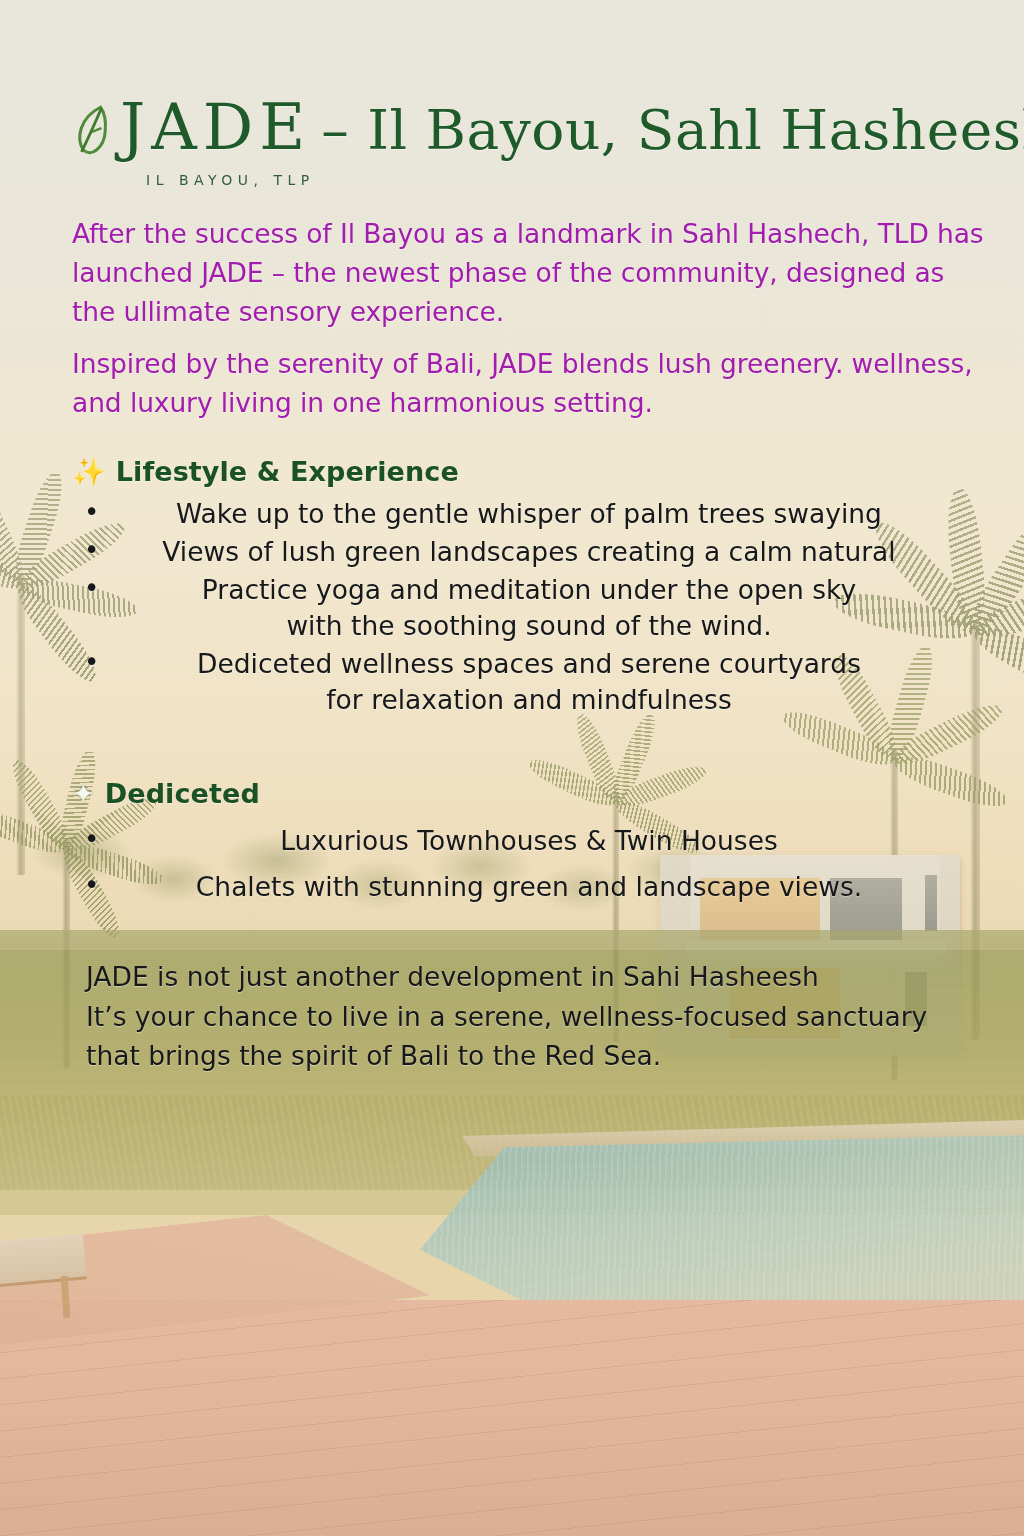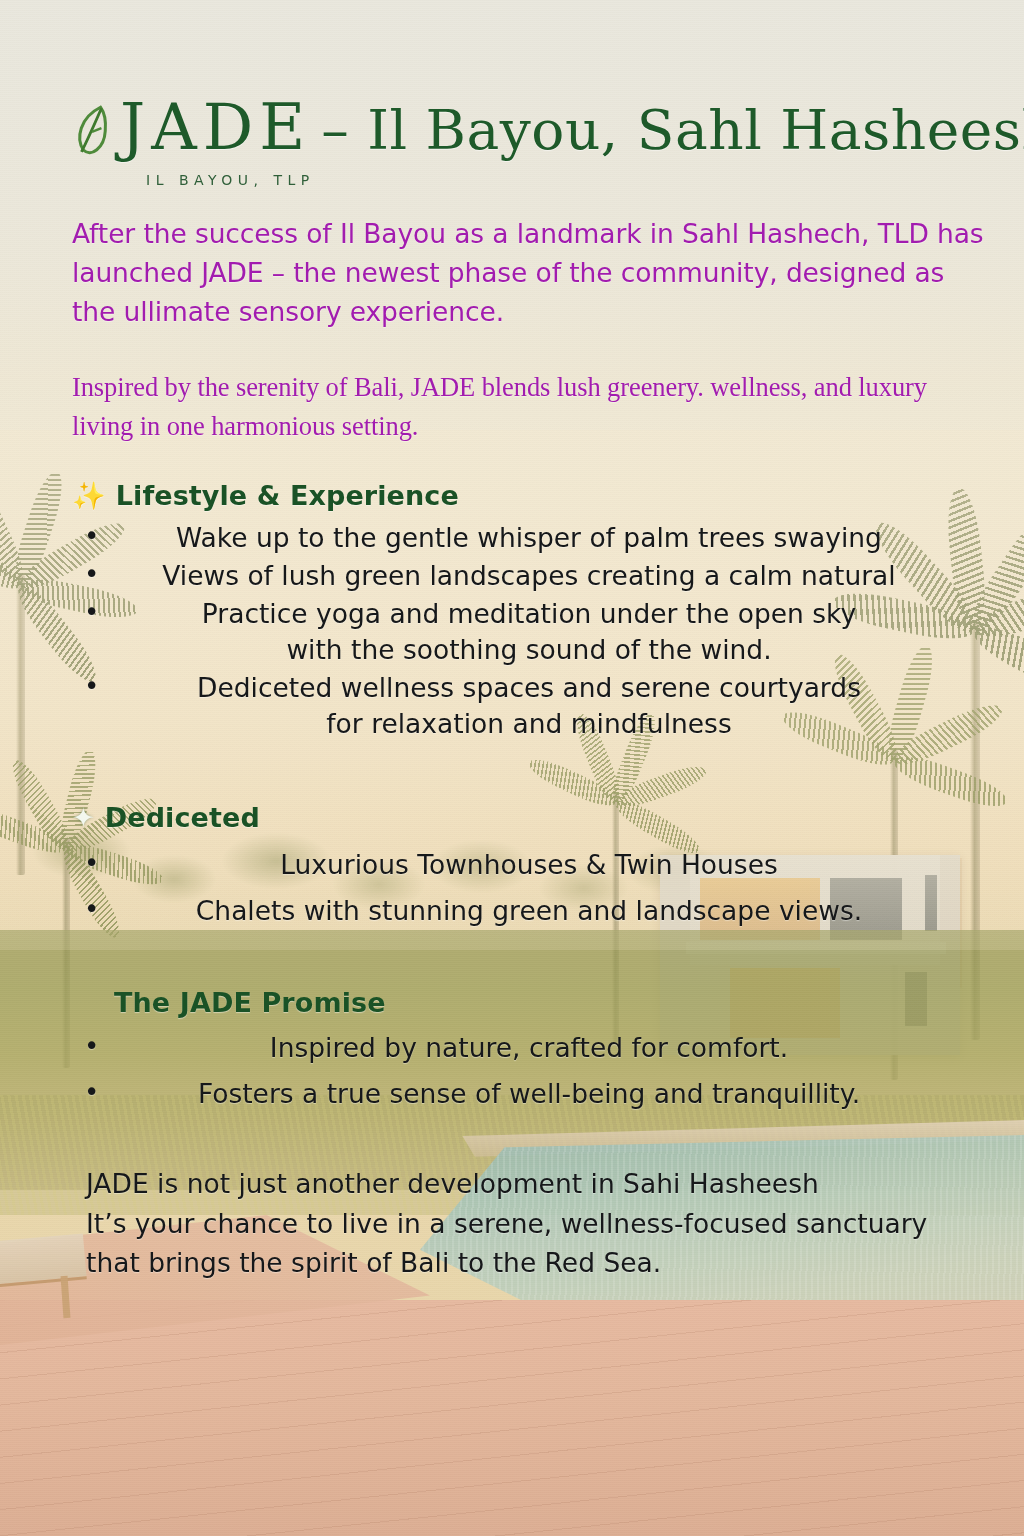--- a/index.html
+++ b/index.html
@@ -281,21 +281,21 @@
 
   
   .para {
     font-size: 26.5px;
     line-height: 1.48;
     color: #a21caf;
     letter-spacing: -.1px;
     max-width: 930px;
     text-shadow: 0 1px 1px rgba(255,255,255,.45);
   }
-  .para + .para { margin-top: 36px; font-family: Liberation Serif, serif; }
+  .para + .para { margin-top: 12px; }
 
   .section {
     margin-top: 34px;
   }
   .section-head {
     display: flex;
     align-items: center;
     gap: 10px;
     font-size: 27px;
     font-weight: bold;
@@ -476,33 +476,20 @@
       <ul class="bullets" style="margin-top:14px;">
         <li style="margin-bottom:10px;">
           <span>Luxurious Townhouses &amp; Twin Houses</span>
         </li>
         <li style="margin-bottom:10px;">
           <span>Chalets with stunning green and landscape views.</span>
         </li>
       </ul>
     </div>
 
-    <div class="section" style="margin-top:58px;">
-      <div class="section-head indented">
-        <span>The JADE Promise</span>
-      </div>
-      <ul class="bullets" style="margin-top:12px;">
-        <li style="margin-bottom:10px;">
-          <span>Inspired by nature, crafted for comfort.</span>
-        </li>
-        <li>
-          <span>Fosters a true sense of well-being and tranquillity.</span>
-        </li>
-      </ul>
-    </div>
 
     <div class="closing">
       <p>JADE is not just another development in Sahi Hasheesh</p>
       <p>It’s your chance to live in a serene, wellness-focused sanctuary</p>
       <p>that brings the spirit of Bali to the Red Sea.</p>
     </div>
 
   </div>
 </div>
 

